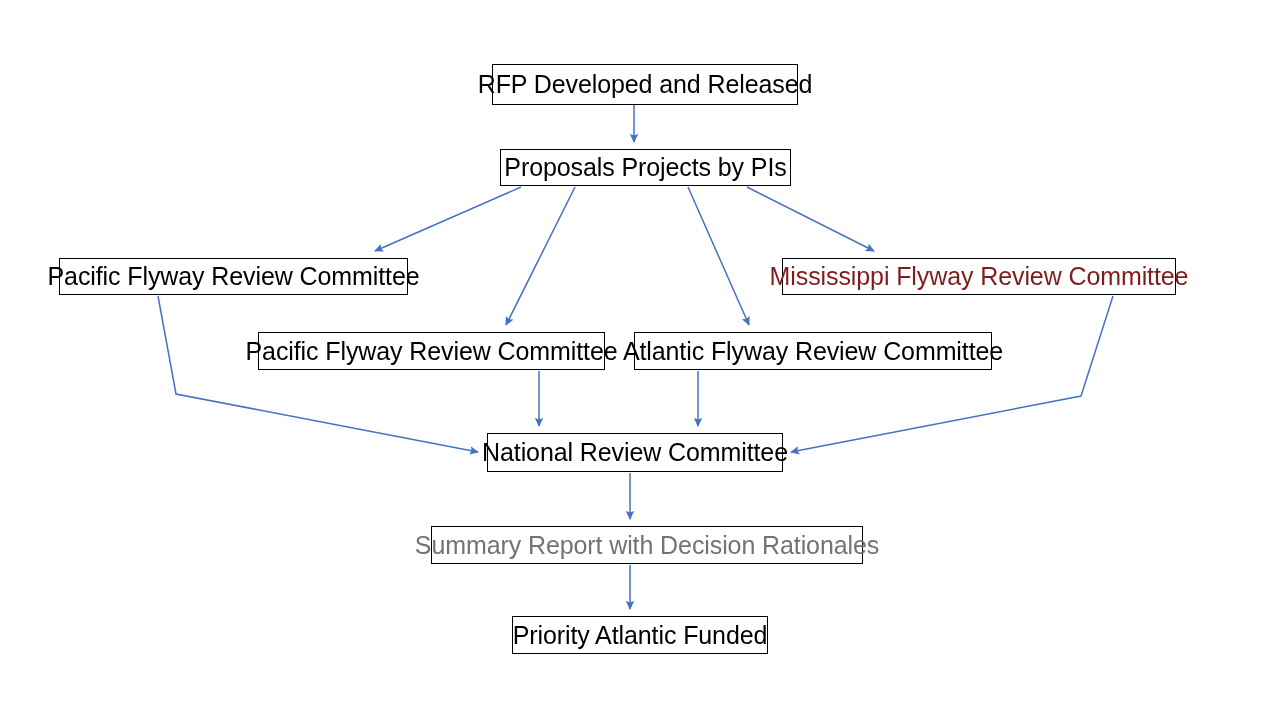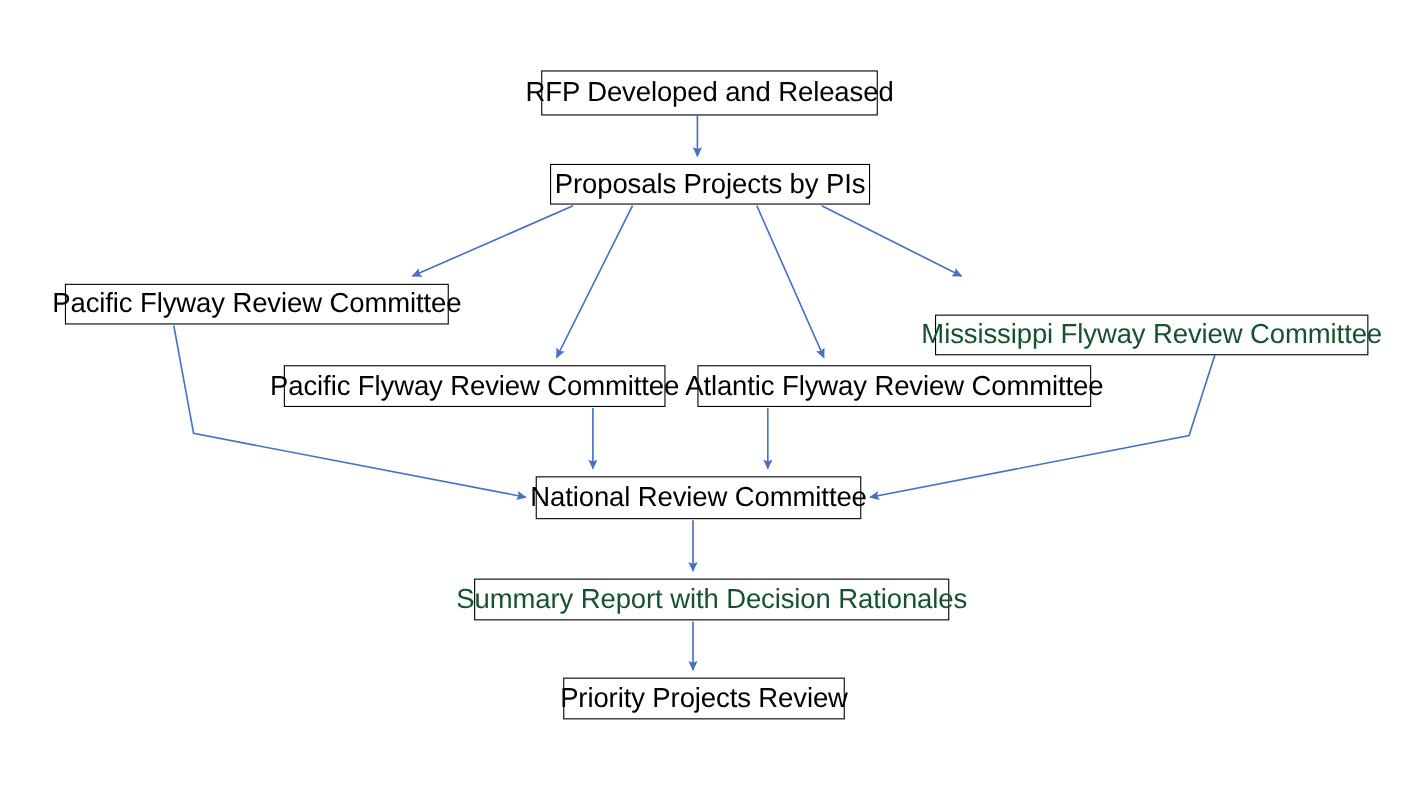--- a/index.html
+++ b/index.html
@@ -80,37 +80,37 @@
   </div>
 
   <div class="node" style="left: 500px; top: 149px; width: 291px; height: 37px; border-color: rgb(0, 0, 0); background: rgb(255, 255, 255); color: rgb(0, 0, 0);">
     <span class="node-label">Proposals Projects by PIs</span>
   </div>
 
   <div class="node" style="left: 59px; top: 258px; width: 349px; height: 37px; border-color: rgb(0, 0, 0); background: rgb(255, 255, 255); color: rgb(0, 0, 0);">
     <span class="node-label">Pacific Flyway Review Committee</span>
   </div>
 
-  <div class="node" style="left: 850px; top: 258px; width: 394px; height: 37px; border-color: rgb(0, 0, 0); background: rgb(255, 255, 255); color: #14532d; margin-top: 28px;">
+  <div class="node" style="left: 782px; top: 258px; width: 394px; height: 37px; border-color: rgb(0, 0, 0); background: rgb(255, 255, 255); color: #7f1d1d;">
     <span class="node-label">Mississippi Flyway Review Committee</span>
   </div>
 
   <div class="node" style="left: 258px; top: 332px; width: 347px; height: 38px; border-color: rgb(0, 0, 0); background: rgb(255, 255, 255); color: rgb(0, 0, 0);">
     <span class="node-label">Pacific Flyway Review Committee</span>
   </div>
 
   <div class="node" style="left: 634px; top: 332px; width: 358px; height: 38px; border-color: rgb(0, 0, 0); background: rgb(255, 255, 255); color: rgb(0, 0, 0);">
     <span class="node-label">Atlantic Flyway Review Committee</span>
   </div>
 
   <div class="node" style="left: 487px; top: 433px; width: 296px; height: 39px; border-color: rgb(0, 0, 0); background: rgb(255, 255, 255); color: rgb(0, 0, 0);">
     <span class="node-label">National Review Committee</span>
   </div>
 
-  <div class="node" style="left: 431px; top: 526px; width: 432px; height: 38px; border-color: rgb(0, 0, 0); background: rgb(255, 255, 255); color: #14532d;">
+  <div class="node" style="left: 431px; top: 526px; width: 432px; height: 38px; border-color: rgb(0, 0, 0); background: rgb(255, 255, 255); color: #737373;">
     <span class="node-label">Summary Report with Decision Rationales</span>
   </div>
 
   <div class="node" style="left: 512px; top: 616px; width: 256px; height: 38px; border-color: rgb(0, 0, 0); background: rgb(255, 255, 255); color: rgb(0, 0, 0);">
-    <span class="node-label">Priority Projects Review</span>
+    <span class="node-label">Priority Atlantic Funded</span>
   </div>
 
 </div>
 
 </body></html>

